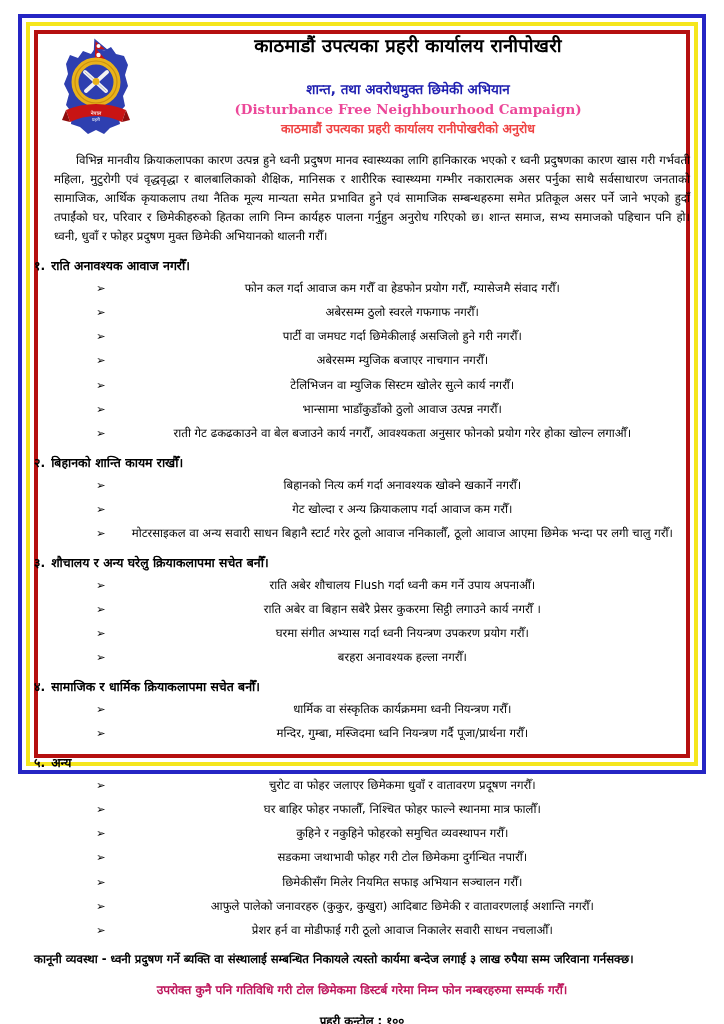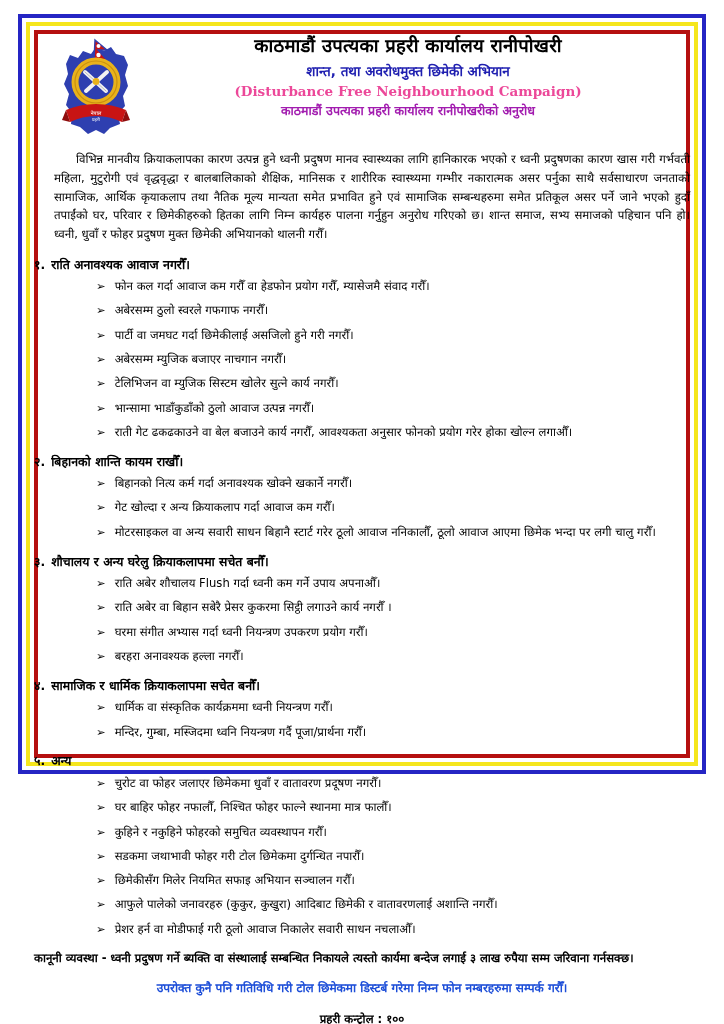--- a/index.html
+++ b/index.html
@@ -57,33 +57,33 @@
     color:#000000;
     letter-spacing:0.2px;
     line-height:1.35;
     padding-top:4px;
   }
   .title-sub1{
     font-size:13.5px;
     font-weight:bold;
     color:#1f1fb0;
     line-height:1.5;
-    margin-top:2px;
+    margin-top:20px;
   }
   .title-sub2{
     font-size:13.5px;
     font-weight:bold;
     color:#ec4899;
     font-family:"DejaVu Serif","Liberation Serif",serif;
     line-height:1.5;
   }
   .title-sub3{
     font-size:12.5px;
     font-weight:bold;
-    color:#a21caf;
+    color:#ef4444;
     line-height:1.6;
   }
   
   .intro{
     margin-top:12px;
     font-size:11.6px;
     color:#000;
     line-height:1.62;
     text-align:justify;
     text-justify:inter-word;
@@ -112,37 +112,37 @@
     line-height:1.62;
     color:#000;
     margin-bottom:5.5px;
   }
   .bullet-marker{
     flex:0 0 auto;
     font-size:11.5px;
     line-height:1.62;
     transform:translateY(0px);
   }
-  .bullet-text{ flex:1 1 auto; }
+  .bullet-text{ flex:1 1 auto;text-align:center; }
   
   .legal{
     margin-top:10px;
     font-size:11.6px;
     font-weight:bold;
     color:#000;
     line-height:1.65;
     text-align:justify;
   }
   
   .contact-lead{
     margin-top:8px;
     text-align:center;
     font-size:12px;
     font-weight:bold;
-    color:#1d4ed8;
+    color:#be185d;
     line-height:1.6;
   }
   .contact-line{
     text-align:center;
     font-size:11.6px;
     font-weight:bold;
     color:#000;
     line-height:1.62;
   }
 </style>

